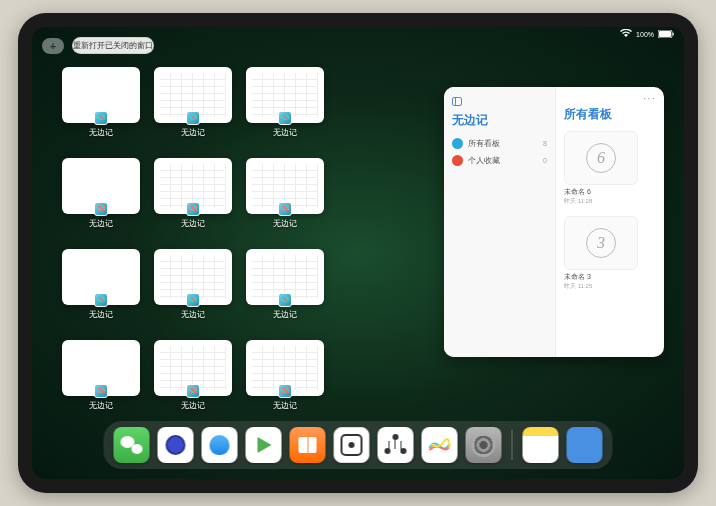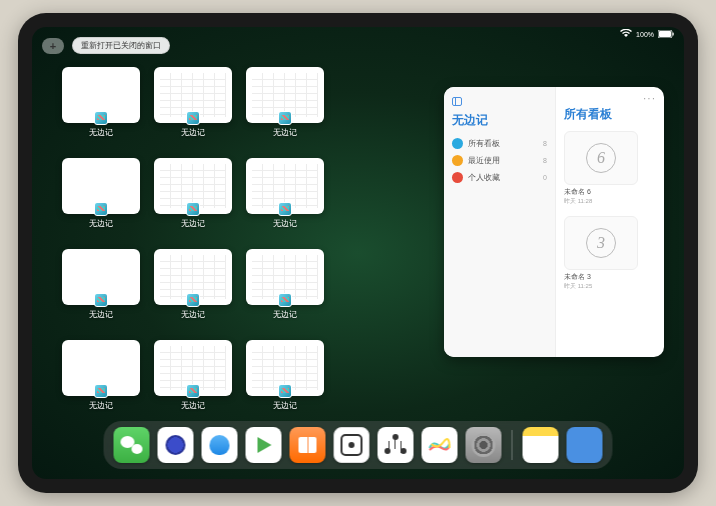--- a/index.html
+++ b/index.html
@@ -56,21 +56,21 @@
       display: flex;
       align-items: center;
       justify-content: center;
       font-size: 11px;
       color: #333;
       font-weight: bold;
     }
     .reopen-pill {
       background: rgba(255,255,255,0.9);
       border-radius: 9px;
-      padding: 2px 8px;
+      padding: 2px 0;
       font-size: 8px;
       color: #333;
       border: 0.5px solid rgba(0,0,0,0.1);
     }
     .grid-area {
       position: absolute;
       top: 40px;
       left: 30px;
       width: 360px;
       display: grid;
@@ -524,25 +524,20 @@
         <div class="panel-header-row">
           <div class="sidebar-glyph"></div>
         </div>
         <div class="panel-title">无边记</div>
         <div class="cat-row">
           <div class="cat-icon" style="background:#2aa9e0"></div>
           <div class="cat-label">所有看板</div>
           <div class="cat-count">8</div>
         </div>
         <div class="cat-row">
-          <div class="cat-icon" style="background:#f5a623"></div>
-          <div class="cat-label">最近使用</div>
-          <div class="cat-count">8</div>
-        </div>
-        <div class="cat-row">
           <div class="cat-icon" style="background:#e74c3c"></div>
           <div class="cat-label">个人收藏</div>
           <div class="cat-count">0</div>
         </div>
       </div>
       <div class="panel-right">
         <div class="panel-dots">···</div>
         <div class="panel-right-title">所有看板</div>
         <div class="board-item">
           <div class="board-preview">

